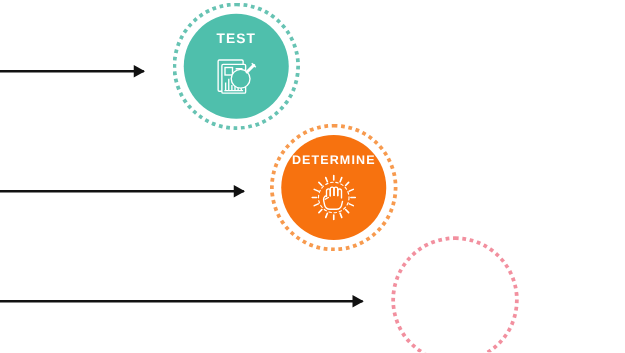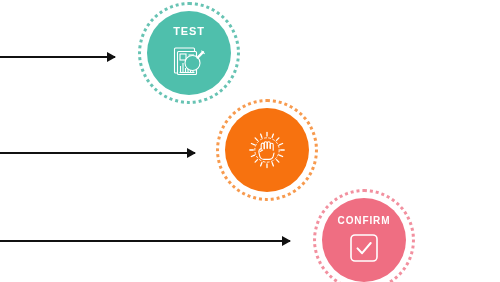--- a/index.html
+++ b/index.html
@@ -136,20 +136,21 @@
           <line x1="27.6" y1="15.6" x2="33" y2="10.2" stroke-width="2.4" stroke-linecap="round"></line>
           <line x1="31.4" y1="8.6" x2="34.6" y2="11.8" stroke-width="1.1"></line>
         </svg>
       </span>
     </div>
   </div>
 
   <div class="node" id="node-determine">
     <div class="ring"></div>
     <div class="disc">
+      <span class="node-label">DETERMINE</span>
       <span class="node-icon">
         <svg width="38" height="38" viewBox="0 0 38 38" fill="none" stroke="#ffffff" stroke-width="1.1" stroke-linecap="round">
 
           <g stroke-width="1.3">
             <line x1="19" y1="1.5" x2="19" y2="5"></line>
             <line x1="25.4" y1="3.1" x2="24.1" y2="6.4"></line>
             <line x1="30.9" y1="6.9" x2="28.5" y2="9.4"></line>
             <line x1="34.6" y1="12.5" x2="31.4" y2="13.9"></line>
             <line x1="36.2" y1="19" x2="32.7" y2="19"></line>
             <line x1="34.6" y1="25.5" x2="31.4" y2="24.1"></line>
@@ -175,24 +176,15 @@
                    a4.4 4.4 0 0 0 4.3 3.4 h5.2 a4.3 4.3 0 0 0 4.0 -3
                    l0.8 -3.3"></path>
           <path d="M12.1 20.4 l2.6 -1.4"></path>
         </svg>
       </span>
     </div>
   </div>
 
   <div class="node" id="node-confirm">
     <div class="ring"></div>
-    <div class="disc">
-      <span class="node-label">CONFIRM</span>
-      <span class="node-icon">
-        <svg width="34" height="34" viewBox="0 0 34 34" fill="none" stroke="#ffffff" stroke-width="1.6">
-          <rect x="4" y="4" width="26" height="26" rx="4"></rect>
-          <path d="M10.5 17.4 l4.6 4.8 l8.6 -10.2" stroke-width="2" stroke-linecap="round" stroke-linejoin="round"></path>
-        </svg>
-      </span>
-    </div>
   </div>
 
 </div>
 
 </body></html>

